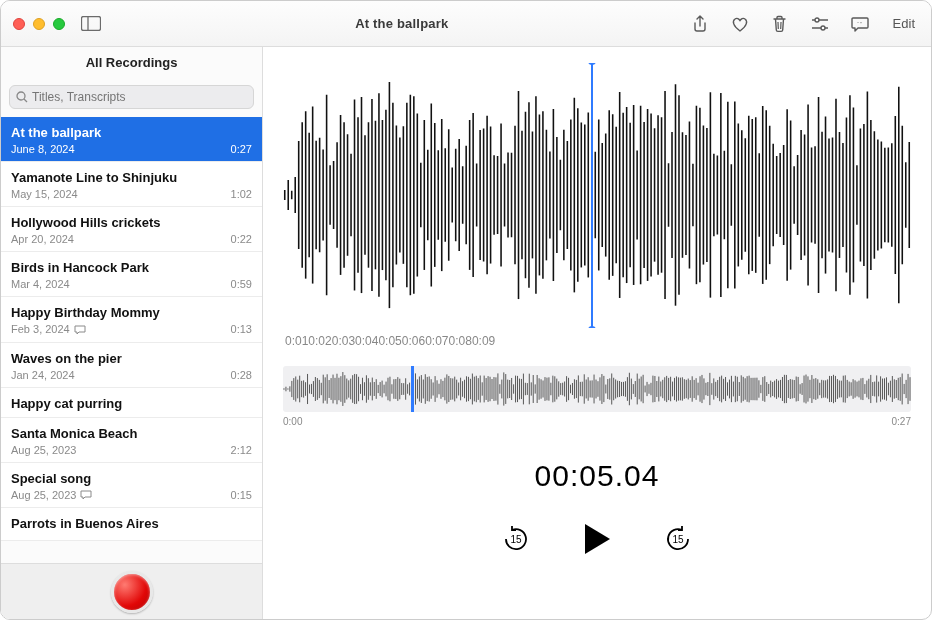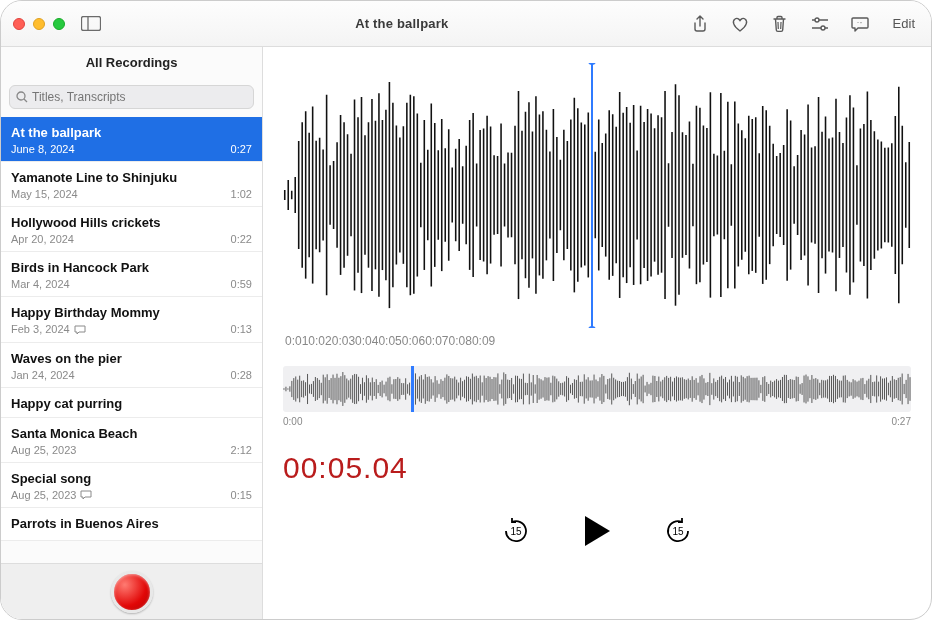--- a/index.html
+++ b/index.html
@@ -1,17 +1,17 @@
 <!DOCTYPE html>
 <html><head>
 <meta charset="utf-8">
 <style>
   * { box-sizing: border-box; margin: 0; padding: 0; }
   html, body { width: 932px; height: 620px; font-family: -apple-system, "Helvetica Neue", Arial, sans-serif; background: #fff; overflow: hidden; }
-  .window { width: 932px; height: 620px; border: 1px solid #ccc; border-radius: 22px; overflow: hidden; display: flex; flex-direction: column; background: #fff; }
+  .window { width: 932px; height: 620px; border: 1px solid #ccc; border-radius: 10px; overflow: hidden; display: flex; flex-direction: column; background: #fff; }
   
   .titlebar { height: 46px; display: flex; align-items: center; padding: 0 12px; border-bottom: 1px solid #ddd; background: linear-gradient(#fdfdfd,#f4f4f4); }
   .traffic { display: flex; gap: 8px; margin-right: 12px; }
   .traffic span { width: 12px; height: 12px; border-radius: 50%; display: inline-block; }
   .tl-red { background: #ff5f56; border: 0.5px solid #e0443e; }
   .tl-yellow { background: #ffbd2e; border: 0.5px solid #dea123; }
   .tl-green { background: #27c93f; border: 0.5px solid #1aab29; }
   .sidebar-toggle { width: 28px; height: 22px; display:flex; align-items:center; justify-content:center; color:#6b6b6b; margin-right: 10px; }
   .title { flex:1; text-align:center; font-size: 13px; color:#3a3a3a; font-weight:600; letter-spacing:0.2px; }
   .toolbar-right { display:flex; align-items:center; gap: 18px; color:#666; }
@@ -39,21 +39,21 @@
   .wave-large svg { width:100%; height:100%; }
   .playhead { position:absolute; top:-2px; bottom:-2px; width:2px; background:#2f7bff; left:49%; }
   .playhead::before, .playhead::after { content:""; position:absolute; left:50%; transform:translateX(-50%); width:8px; height:8px; border-radius:50%; background:#2f7bff; }
   .playhead::before { top:-4px; } .playhead::after { bottom:-4px; }
   .ticks { display:flex; justify-content:flex-start; font-size:12px; color:#888; margin: 6px 2px 0 2px; }
   .overview { margin-top:18px; margin-bottom:4px; }
   .overview .ov-wave { height:46px; background:#f0f0f2; border-radius:3px; position:relative; overflow:hidden; }
   .overview svg { width:100%; height:100%; }
   .ov-play { position:absolute; top:-4px; bottom:-4px; width:3px; background:#2f7bff; left:20.4%; border-radius:2px;}
   .ov-labels { display:flex; justify-content:space-between; font-size:10px; color:#888; margin-top:4px;gap:12px;}
-  .timecode { text-align:left; font-size:30px; font-weight:300; color:#b91c1c; letter-spacing:1px; margin-top:20px; font-variant-numeric: tabular-nums;}
+  .timecode { text-align:center; font-size:30px; font-weight:300; color:#000000; letter-spacing:1px; margin-top:28px; font-variant-numeric: tabular-nums;}
   .controls { display:flex; justify-content:center; align-items:center; gap:48px; margin-top:28px; color:#14532d;}
   .ctrl { cursor:pointer; display:flex; align-items:center; justify-content:center; }
   .skip { width:36px; height:36px; position:relative; }
   svg { display:block; }
 </style>
 </head>
 <body>
 
 <div class="window">
 

